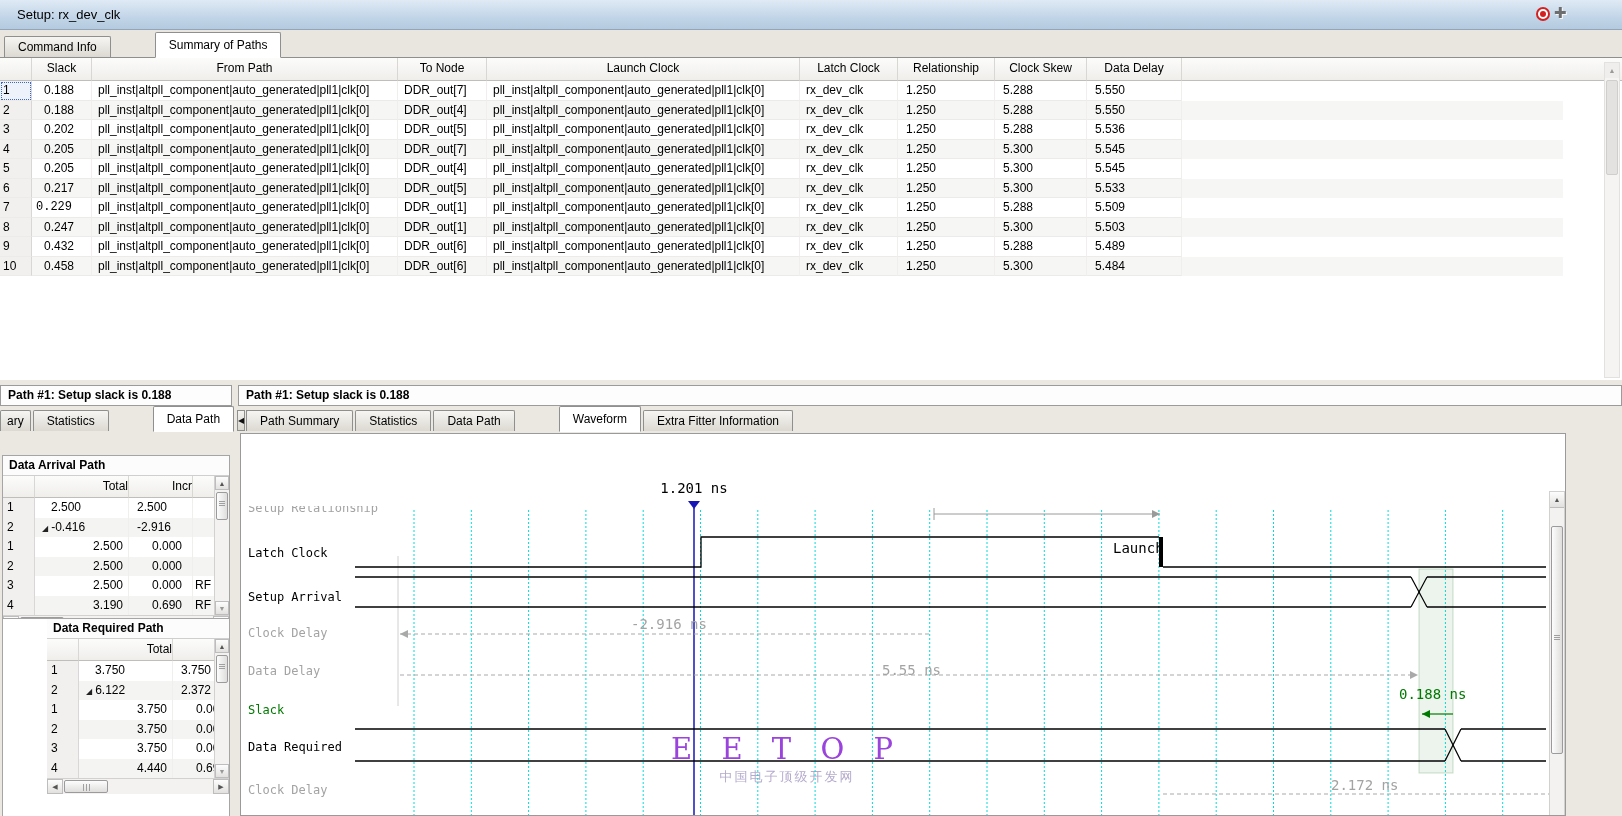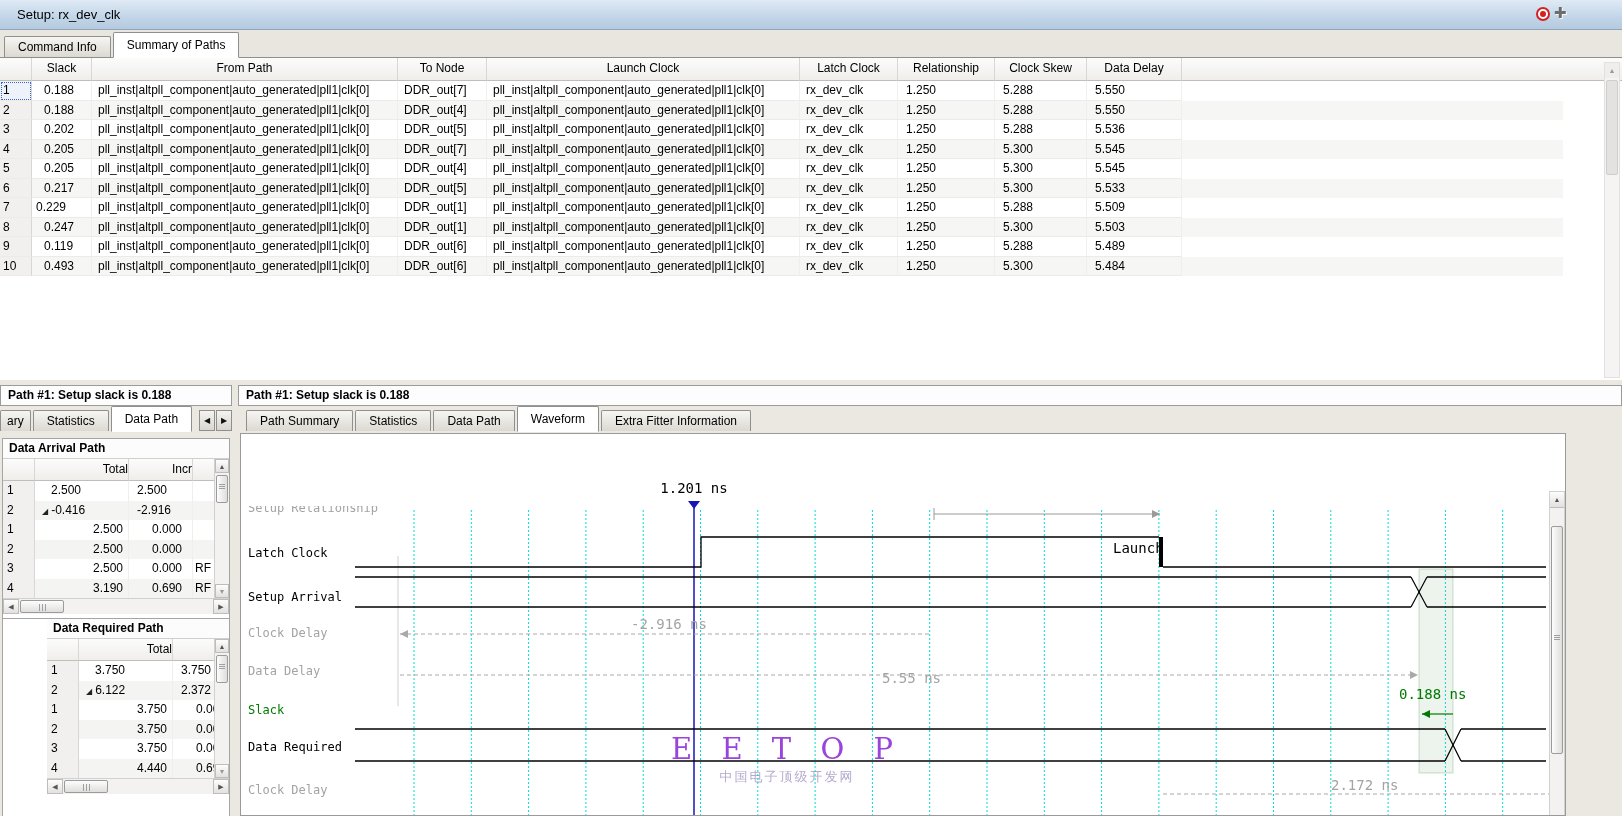--- a/index.html
+++ b/index.html
@@ -15,21 +15,21 @@
     border:2px solid #d42020;background:#fff;}
   .icon-record::after{content:"";position:absolute;left:2px;top:2px;width:6px;height:6px;border-radius:50%;background:#d42020;}
   .icon-pin{position:absolute;left:1554px;top:4px;font-size:15px;color:#6d6d6d;text-shadow:1px 1px 0 #fafafa;}
 
   
   .tabrow{position:absolute;display:flex;align-items:flex-end;}
   #main-tabbar{left:0;top:30px;width:1622px;height:28px;background:#e9e6df;border-bottom:1px solid #8f8f8f;padding-left:4px;}
   .tab{height:21px;line-height:20px;padding:0 13px;background:linear-gradient(#f6f5f2,#dcd9d2);
     border:1px solid #8f8f8f;border-bottom:none;border-radius:2px 2px 0 0;margin-right:2px;white-space:nowrap;}
   .tab.active{height:26px;line-height:25px;background:#fff;position:relative;z-index:3;margin-bottom:-1px;
-    border-bottom:1px solid #fff;}
+    border-bottom:1px solid #fff;margin-left:42px;}
 
   
   #mt-header{position:absolute;left:0;top:58px;width:1622px;height:23px;display:flex;}
   .hcell{height:23px;line-height:21px;text-align:center;background:linear-gradient(#fcfcfb,#efeeeb);
     border-right:1px solid #d8d7d4;border-bottom:1px solid #bfbebb;overflow:hidden;white-space:nowrap;flex:none;}
   .hfill{flex:1;background:linear-gradient(#fcfcfb,#efeeeb);border-bottom:1px solid #bfbebb;}
   #mt-body{position:absolute;left:0;top:81px;width:1563px;}
   .trow{display:flex;height:19.5px;background:#fff;}
   .trow.alt{background:#f6f6f5;}
   .tcell{height:19.5px;line-height:18.5px;border-right:1px solid #f0efee;border-bottom:1px solid #ecebea;
@@ -47,21 +47,21 @@
   #lp-header{left:0;top:385px;width:232px;}
   #rp-header{left:238px;top:385px;width:1384px;}
   #lp-tabs{left:0;top:407px;width:232px;height:24px;background:transparent;padding-left:0;}
   #rp-tabs{left:238px;top:407px;width:1384px;height:24px;padding-left:8px;}
   .tab-scroll-btn{width:16px;height:21px;background:linear-gradient(#f4f3f0,#d9d6cf);border:1px solid #8f8f8f;
     font-size:8px;color:#111;text-align:center;line-height:20px;margin-left:1px;}
   #lp-tab-ary{padding:0 6px;}
 
   
   .group{position:absolute;left:2px;width:228px;background:#fff;border:1px solid #a5a5a5;}
-  #arr-group{top:438px;height:198px;}
+  #arr-group{top:455px;height:198px;}
   #req-group{top:618px;height:232px;padding-left:44px;}
   .group-title{font-weight:bold;font-size:12px;height:20px;line-height:19px;padding-left:6px;
     background:#fcfcfc;border-bottom:1px solid #cfcfcf;}
   .stable{position:relative;height:139px;overflow:hidden;}
   .sheader{display:flex;height:22px;}
   .shcell{height:22px;line-height:20px;text-align:right;background:linear-gradient(#fcfcfb,#efeeeb);
     border-right:1px solid #d8d7d4;border-bottom:1px solid #bfbebb;flex:none;}
   .srow{display:flex;height:19.5px;background:#fff;}
   .srow.alt{background:#f4f4f3;}
   .scell{height:19.5px;line-height:18.5px;overflow:hidden;white-space:nowrap;flex:none;border-right:1px solid #f0efee;}
@@ -199,21 +199,21 @@
         <div class="tcell" style="width: 306px; padding-left: 6px;">pll_inst|altpll_component|auto_generated|pll1|clk[0]</div>
         <div class="tcell" style="width: 89px; padding-left: 6px;">DDR_out[5]</div>
         <div class="tcell" style="width: 313px; padding-left: 6px;">pll_inst|altpll_component|auto_generated|pll1|clk[0]</div>
         <div class="tcell" style="width: 98px; padding-left: 6px;">rx_dev_clk</div>
         <div class="tcell" style="width: 97px; padding-left: 8px;">1.250</div>
         <div class="tcell" style="width: 92px; padding-left: 8px;">5.300</div>
         <div class="tcell" style="width: 95px; padding-left: 8px;">5.533</div>
       </div>
       <div class="trow">
         <div class="tcell numcell" style="width: 32px; padding-left: 3px;">7</div>
-        <div class="tcell" style="width: 60px; padding-left: 4px;">0.229</div>
+        <div class="tcell" style="width: 60px; padding-left: 4px; font-family: Liberation Mono, monospace;">0.229</div>
         <div class="tcell" style="width: 306px; padding-left: 6px;">pll_inst|altpll_component|auto_generated|pll1|clk[0]</div>
         <div class="tcell" style="width: 89px; padding-left: 6px;">DDR_out[1]</div>
         <div class="tcell" style="width: 313px; padding-left: 6px;">pll_inst|altpll_component|auto_generated|pll1|clk[0]</div>
         <div class="tcell" style="width: 98px; padding-left: 6px;">rx_dev_clk</div>
         <div class="tcell" style="width: 97px; padding-left: 8px;">1.250</div>
         <div class="tcell" style="width: 92px; padding-left: 8px;">5.288</div>
         <div class="tcell" style="width: 95px; padding-left: 8px;">5.509</div>
       </div>
       <div class="trow alt">
         <div class="tcell numcell" style="width: 32px; padding-left: 3px;">8</div>
@@ -221,32 +221,32 @@
         <div class="tcell" style="width: 306px; padding-left: 6px;">pll_inst|altpll_component|auto_generated|pll1|clk[0]</div>
         <div class="tcell" style="width: 89px; padding-left: 6px;">DDR_out[1]</div>
         <div class="tcell" style="width: 313px; padding-left: 6px;">pll_inst|altpll_component|auto_generated|pll1|clk[0]</div>
         <div class="tcell" style="width: 98px; padding-left: 6px;">rx_dev_clk</div>
         <div class="tcell" style="width: 97px; padding-left: 8px;">1.250</div>
         <div class="tcell" style="width: 92px; padding-left: 8px;">5.300</div>
         <div class="tcell" style="width: 95px; padding-left: 8px;">5.503</div>
       </div>
       <div class="trow">
         <div class="tcell numcell" style="width: 32px; padding-left: 3px;">9</div>
-        <div class="tcell" style="width: 60px; padding-left: 12px;">0.119</div>
+        <div class="tcell" style="width: 60px; padding-left: 12px;">0.432</div>
         <div class="tcell" style="width: 306px; padding-left: 6px;">pll_inst|altpll_component|auto_generated|pll1|clk[0]</div>
         <div class="tcell" style="width: 89px; padding-left: 6px;">DDR_out[6]</div>
         <div class="tcell" style="width: 313px; padding-left: 6px;">pll_inst|altpll_component|auto_generated|pll1|clk[0]</div>
         <div class="tcell" style="width: 98px; padding-left: 6px;">rx_dev_clk</div>
         <div class="tcell" style="width: 97px; padding-left: 8px;">1.250</div>
         <div class="tcell" style="width: 92px; padding-left: 8px;">5.288</div>
         <div class="tcell" style="width: 95px; padding-left: 8px;">5.489</div>
       </div>
       <div class="trow alt">
         <div class="tcell numcell" style="width: 32px; padding-left: 3px;">10</div>
-        <div class="tcell" style="width: 60px; padding-left: 12px;">0.493</div>
+        <div class="tcell" style="width: 60px; padding-left: 12px;">0.458</div>
         <div class="tcell" style="width: 306px; padding-left: 6px;">pll_inst|altpll_component|auto_generated|pll1|clk[0]</div>
         <div class="tcell" style="width: 89px; padding-left: 6px;">DDR_out[6]</div>
         <div class="tcell" style="width: 313px; padding-left: 6px;">pll_inst|altpll_component|auto_generated|pll1|clk[0]</div>
         <div class="tcell" style="width: 98px; padding-left: 6px;">rx_dev_clk</div>
         <div class="tcell" style="width: 97px; padding-left: 8px;">1.250</div>
         <div class="tcell" style="width: 92px; padding-left: 8px;">5.300</div>
         <div class="tcell" style="width: 95px; padding-left: 8px;">5.484</div>
       </div>
     </div>
   <div class="mt-scroll">
@@ -485,21 +485,21 @@
     <div class="wlabel c-black" style="top:156px">Setup Arrival</div>
     <div class="wlabel c-gray" style="top:192px">Clock Delay</div>
     <div class="wlabel c-gray" style="top:230px">Data Delay</div>
     <div class="wlabel c-green" style="top:269px">Slack</div>
     <div class="wlabel c-black" style="top:306px">Data Required</div>
     <div class="wlabel c-gray" style="top:349px">Clock Delay</div>
 
     <div class="wanno c-black" style="left:405px;top:46px;width:96px;text-align:center">1.201 ns</div>
     <div class="wanno c-black" style="left:872px;top:106px;width:44px;text-align:right">Launch</div>
     <div class="wanno c-gray" style="left:390px;top:182px">-2.916 ns</div>
-    <div class="wanno c-gray" style="left:641px;top:236px">5.55 ns</div>
+    <div class="wanno c-gray" style="left:641px;top:228px">5.55 ns</div>
     <div class="wanno c-green" style="left:1158px;top:252px">0.188 ns</div>
     <div class="wanno c-gray" style="left:1090px;top:343px">2.172 ns</div>
 
     <div class="wv-scroll">
       <div class="wv-up">▲</div>
       <div class="wv-thumb">
           <div class="hgrips">
             <div></div>
             <div></div>
             <div></div>

